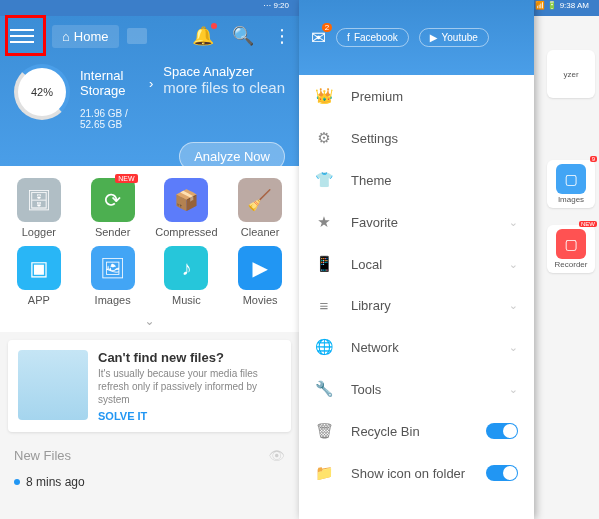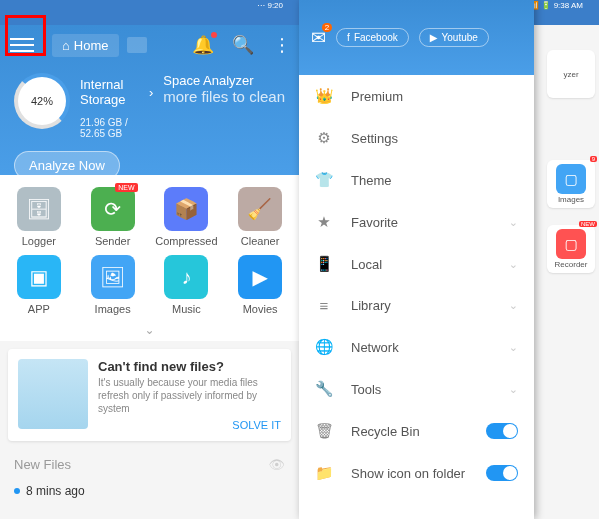--- a/index.html
+++ b/index.html
@@ -1,19 +1,19 @@
 <!DOCTYPE html>
 <html><head>
 <meta charset="utf-8">
 <style>
 body{margin:0;font-family:Arial,sans-serif;background:#fff;width:599px;height:519px;overflow:hidden}
 .container{display:flex;width:599px;height:519px;position:relative}
 .left{width:299px;position:relative;background:#f5f5f5}
 .right{width:300px;position:relative;background:#fff}
-.statusbar{height:25px;background:#3b7ec9;font-size:8px;color:#fff;text-align:right;padding:0 16px;line-height:12px}
+.statusbar{height:16px;background:#3b7ec9;font-size:8px;color:#fff;text-align:right;padding:0 10px;line-height:12px}
 .header{background:linear-gradient(#3b8dd6,#4a9ee8);height:150px;position:relative;color:#fff}
 .topbar{display:flex;align-items:center;height:40px;padding:0 8px}
 .hamburger{width:24px;height:24px;display:flex;flex-direction:column;justify-content:center;gap:4px;padding:2px}
 .hamburger span{height:2px;background:#fff;display:block}
 .hl-box{border:3px solid #ff0000;position:absolute}
 .hl1{top:15px;left:5px;width:35px;height:35px}
 .hl2{top:410px;left:300px;width:130px;height:36px}
 .home-tab{display:flex;align-items:center;gap:4px;background:rgba(255,255,255,0.15);border-radius:3px;padding:4px 10px;margin-left:16px;font-size:13px}
 .add-tab{width:20px;height:16px;background:rgba(255,255,255,0.2);border-radius:2px;margin-left:8px}
 .topbar-right{margin-left:auto;display:flex;gap:18px;align-items:center;font-size:18px}
@@ -33,21 +33,21 @@
 .tile{position:relative}
 .tile-icon{width:44px;height:44px;border-radius:8px;margin:0 auto 4px;display:flex;align-items:center;justify-content:center;font-size:20px;color:#fff}
 .tile-label{font-size:11px;color:#555}
 .badge-new{position:absolute;top:-4px;right:8px;background:#ff3333;color:#fff;font-size:7px;padding:1px 3px;border-radius:2px}
 .chev-down{text-align:center;color:#aaa;font-size:12px;padding:4px;background:#fff}
 .card{background:#fff;margin:8px;border-radius:4px;box-shadow:0 1px 3px rgba(0,0,0,0.1);display:flex;padding:10px;gap:10px}
 .card-img{width:70px;height:70px;background:linear-gradient(#c5e5f5,#a5d5ee);border-radius:4px;position:relative}
 .card-body{flex:1}
 .card-title{font-size:13px;font-weight:bold;color:#333}
 .card-text{font-size:10px;color:#888;line-height:1.3;margin-top:2px}
-.card-action{color:#2196f3;font-weight:normal;font-size:11px;text-align:right;margin-top:4px}
+.card-action{color:#2196f3;font-weight:bold;font-size:11px;text-align:left;margin-top:4px}
 .newfiles{padding:8px 14px;color:#999;font-size:13px;display:flex;justify-content:space-between;align-items:center}
 .newfile-item{padding:4px 14px;font-size:12px;color:#333;display:flex;align-items:center;gap:6px}
 .dot{width:6px;height:6px;background:#2196f3;border-radius:50%}
 .drawer{position:absolute;top:0;left:0;width:235px;height:519px;background:#fff;box-shadow:2px 0 8px rgba(0,0,0,0.3);z-index:10}
 .drawer-top{height:75px;background:linear-gradient(#3b8dd6,#4a9ee8);display:flex;align-items:center;padding:0 12px;gap:10px}
 .mail-icon{position:relative;color:#fff;font-size:18px}
 .mail-badge{position:absolute;top:-4px;right:-6px;background:#ff6600;color:#fff;font-size:8px;padding:0 3px;border-radius:6px}
 .social-btn{border:1px solid rgba(255,255,255,0.5);border-radius:12px;padding:3px 10px;color:#fff;font-size:10px;display:flex;align-items:center;gap:4px}
 .menu-list{padding:0;margin:0}
 .menu-item{display:flex;align-items:center;padding:12px 16px;gap:18px;font-size:13px;color:#555;border-bottom:0}
@@ -96,21 +96,21 @@
               <span>Internal Storage</span> 
               <span>›</span>
             </div>
           <div class="storage-sub">21.96 GB / 52.65 GB</div>
         </div>
         <div>
           <div class="analyzer-text">Space Analyzer</div>
           <div class="analyzer-sub">more files to clean</div>
         </div>
       </div>
-      <div class="analyzer" style="margin-top:4px">
+      <div class="analyzer" style="justify-content:flex-end;margin-top:4px">
         <div class="analyze-btn">Analyze Now</div>
       </div>
     </div>
     <div class="grid" id="grid">
         <div class="tile">
           <div class="tile-icon" style="background:#b0bec5">🗄</div>
           <div class="tile-label">Logger</div>
         </div>
         <div class="tile">
           <div class="badge-new">NEW</div>

